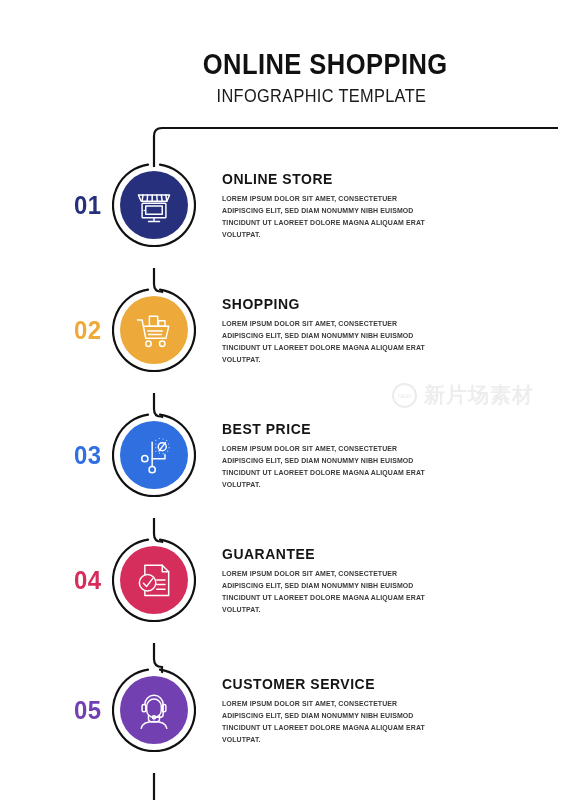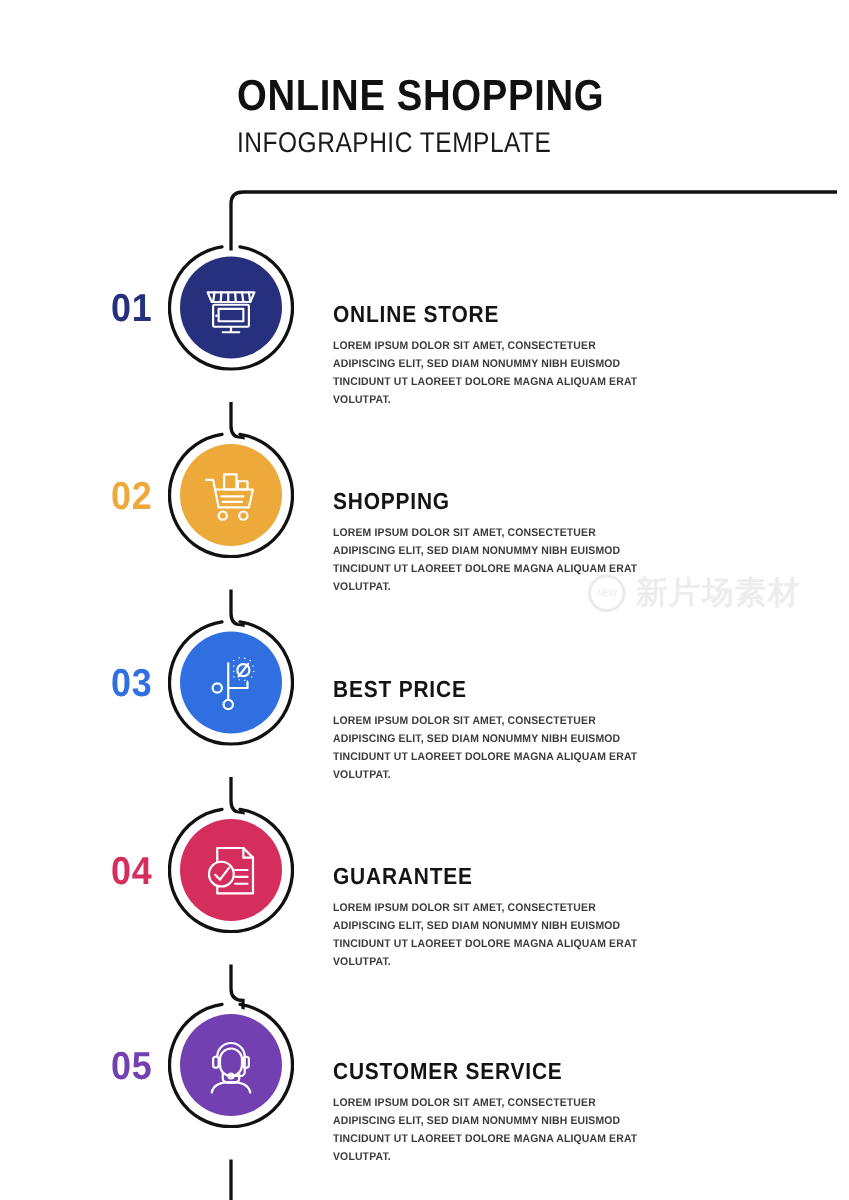--- a/index.html
+++ b/index.html
@@ -22,20 +22,21 @@
     width: 566px;
     height: 800px;
   }
 
   
   .header {
     position: absolute;
     left: 158px;
     top: 50px;
     width: 380px;
+    text-align: center;
   }
   .title-main {
     font-family: "Liberation Sans Narrow", "Liberation Sans", sans-serif;
     font-size: 29px;
     font-weight: 700;
     letter-spacing: 0.5px;
     color: #111111;
     line-height: 1.02;
     transform: scaleX(0.88);
     transform-origin: left center;
@@ -125,21 +126,20 @@
     height: 44px;
     display: block;
   }
 
   .texts {
     position: absolute;
     left: 222px;
     top: 50%;
     width: 215px;
     transform: translateY(-50%);
-    margin-top: 32px;
   }
   .item-title {
     font-family: "Liberation Sans Narrow", "Liberation Sans", sans-serif;
     font-size: 15.5px;
     font-weight: 700;
     letter-spacing: 0.6px;
     color: #141414;
     line-height: 1.1;
     transform: scaleX(0.9);
     transform-origin: left center;

